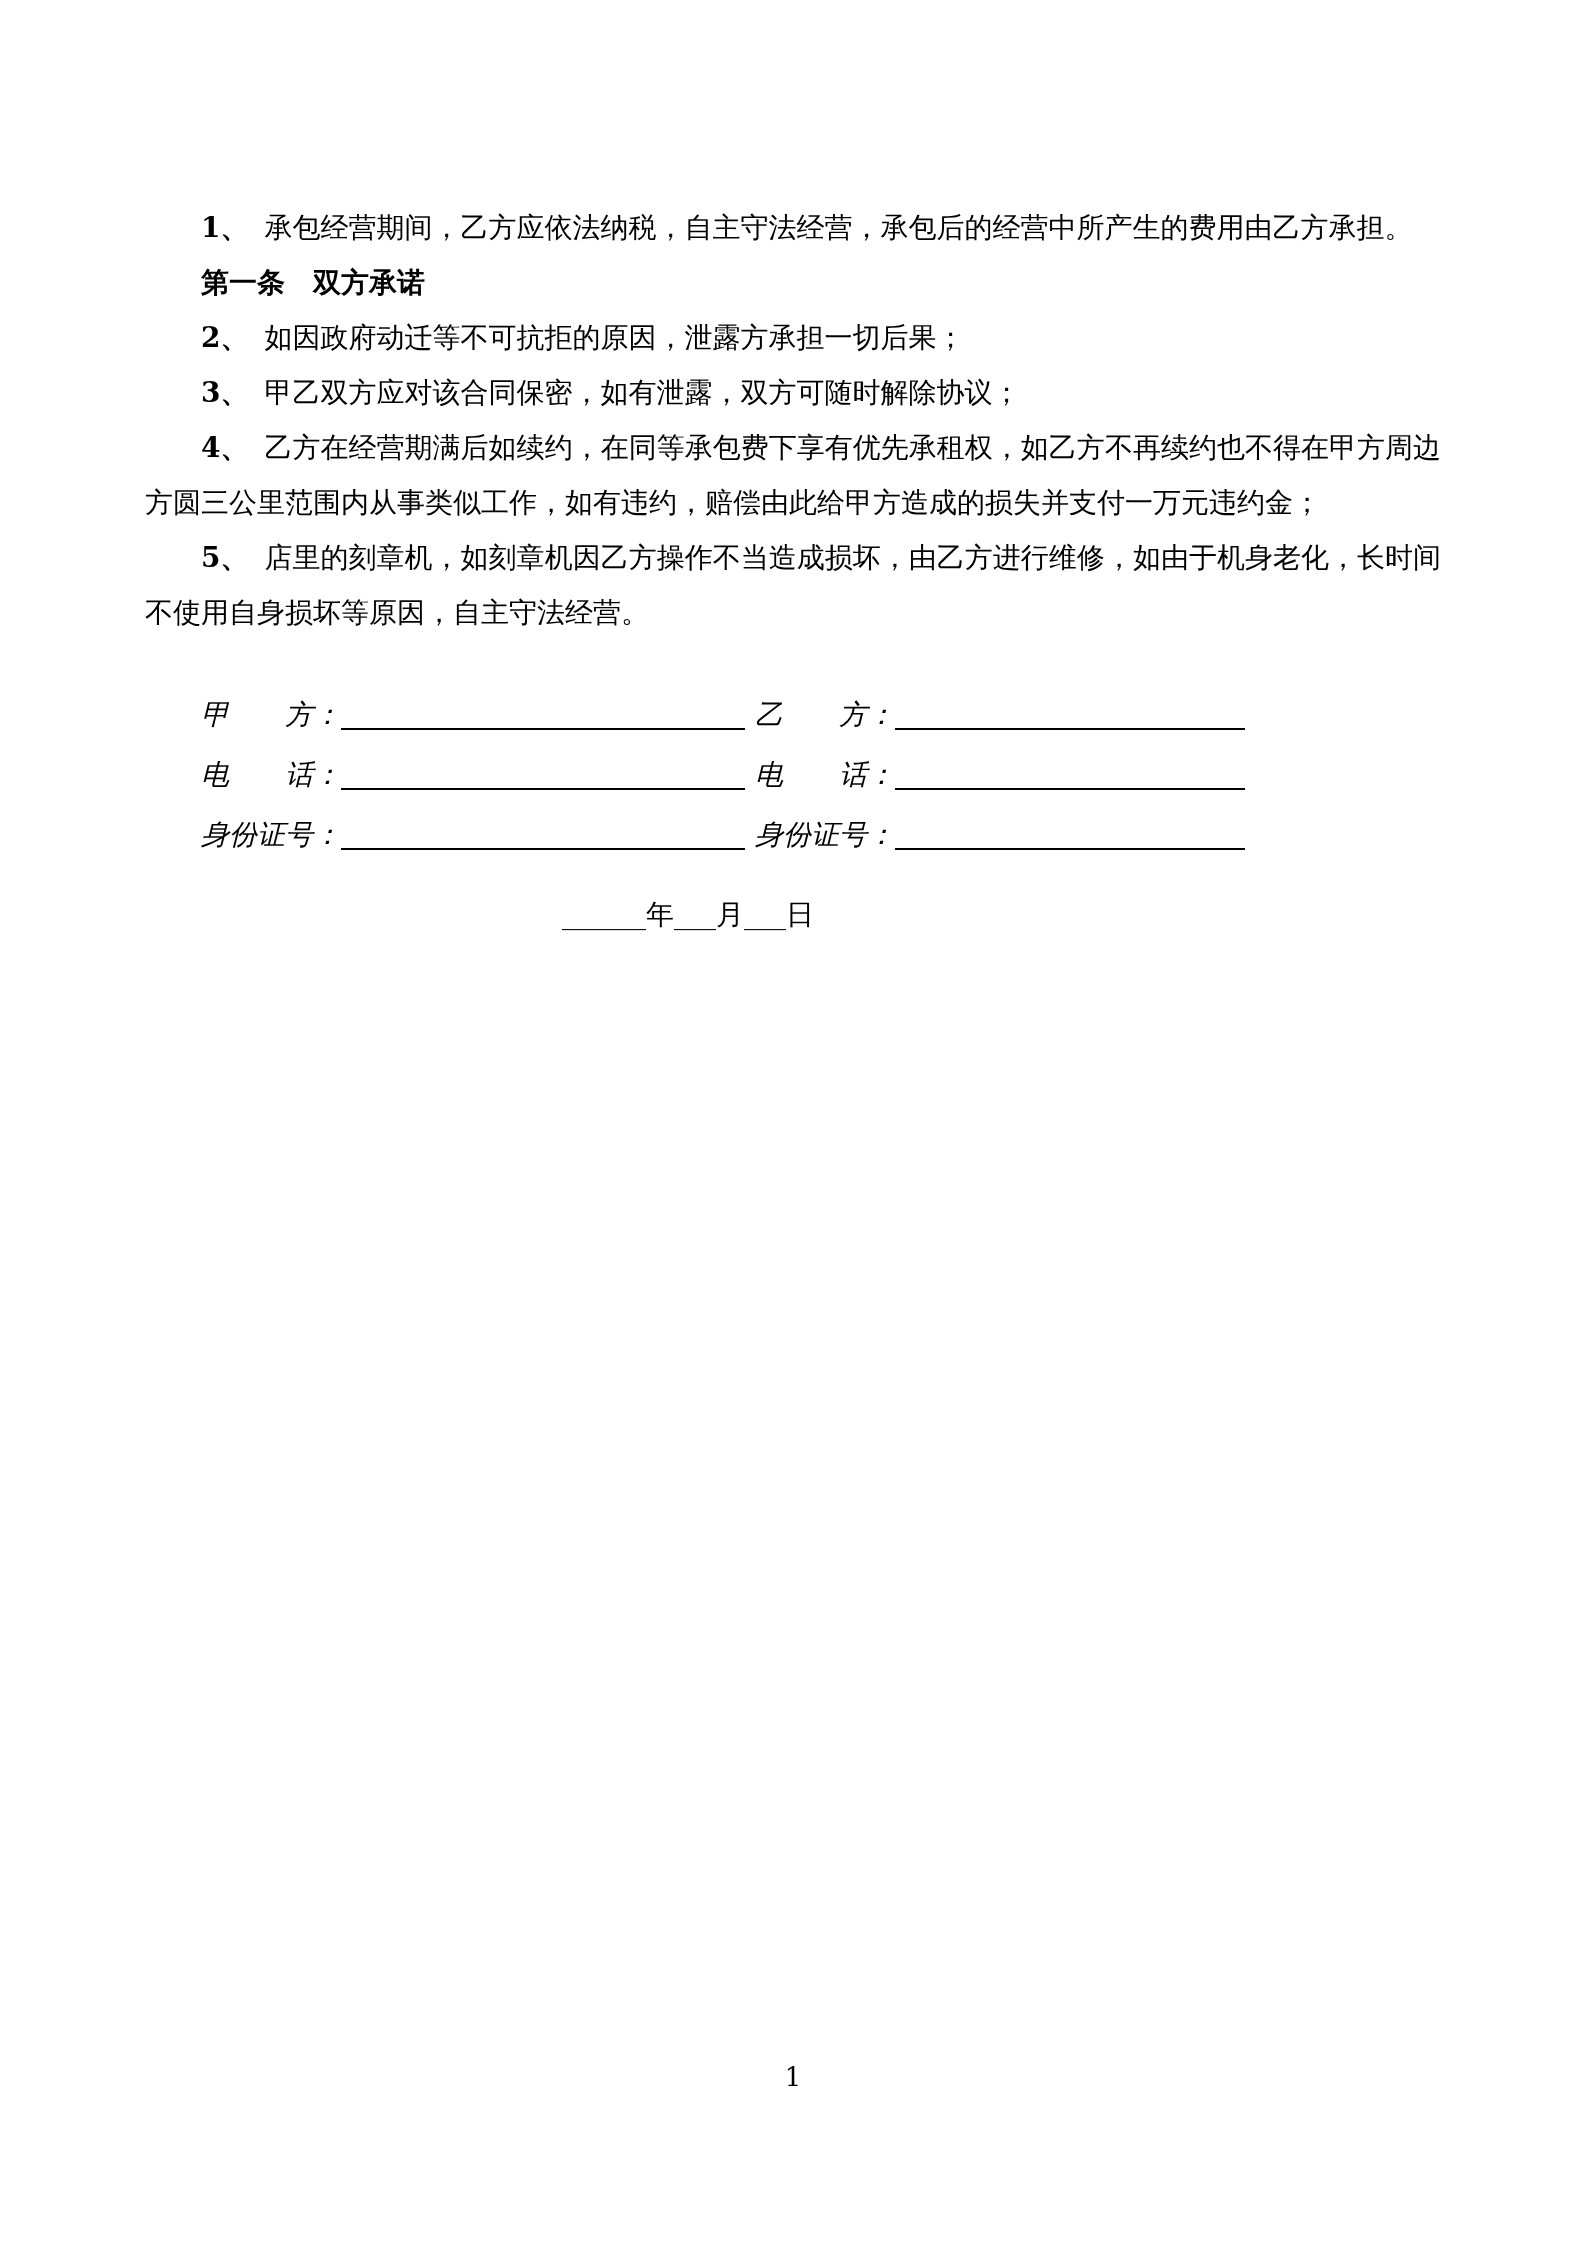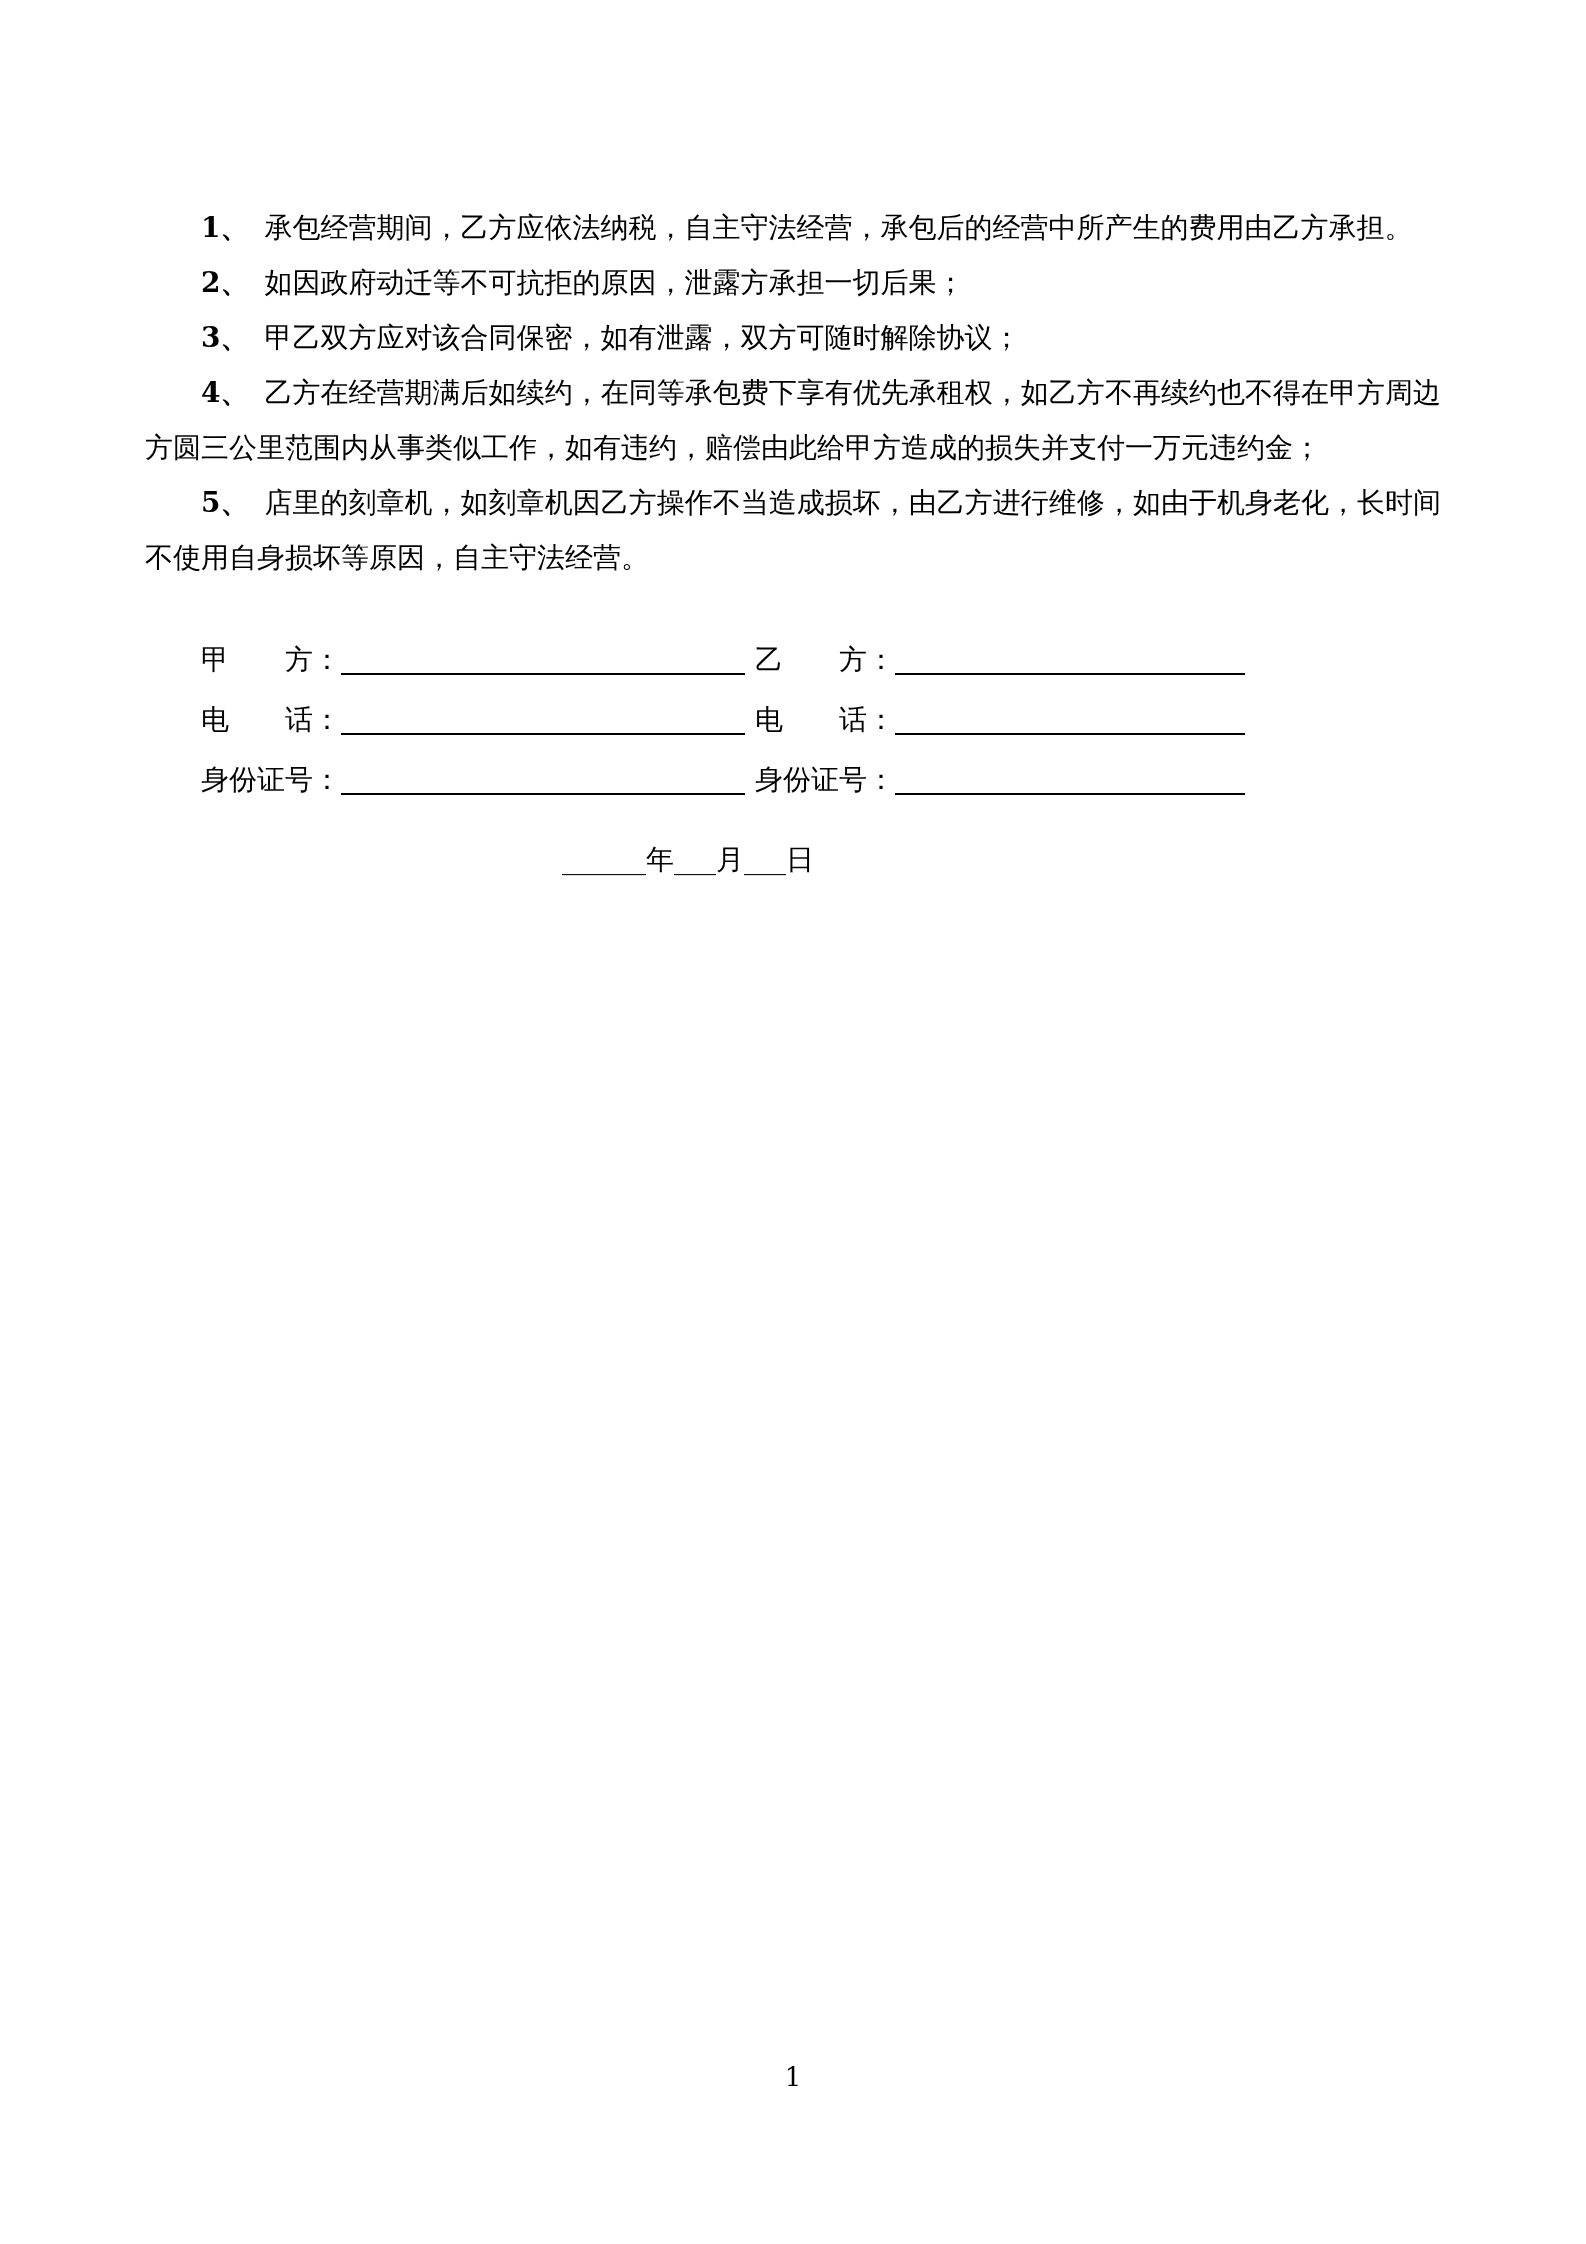--- a/index.html
+++ b/index.html
@@ -18,21 +18,21 @@
     margin:0; text-indent:56px;
     text-align:justify; text-justify:inter-ideograph;
   }
   p.heading { text-align:left; }
   .num { font-weight:bold; margin-right:16px; }
   .art { font-weight:bold; margin-right:28px; }
   .art-title { font-weight:bold; }
 
   .sig-block { margin-top:45px; padding-left:56px; }
   .sig-row { height:60px; line-height:60px; white-space:nowrap; }
-  .sig-label { display:inline-block; }
+  .sig-label { display:inline-block;font-style:italic; }
   .sig-line {
     display:inline-block; height:36px; vertical-align:-6px;
     border-bottom:2px solid #000000;
   }
   .sig-line-a { width:404px; margin-right:10px; }
   .sig-line-b { width:350px; }
 
   .date-line {
     margin-top:22px; line-height:55px;
     text-align:center; padding-right:210px;
@@ -44,20 +44,21 @@
   }
 </style>
 </head>
 <body>
 
 <div class="page">
   <div class="content">
 
     <p class="clause"><span class="num">1、</span><span>承包经营期间，乙方应依法纳税，自主守法经营，承包后的经营中所产生的费用由乙方承担。</span></p>
 
+    <p class="clause heading"><span class="art">第一条</span><span class="art-title">双方承诺</span></p>
 
     <p class="clause"><span class="num">2、</span><span>如因政府动迁等不可抗拒的原因，泄露方承担一切后果；</span></p>
 
     <p class="clause"><span class="num">3、</span><span>甲乙双方应对该合同保密，如有泄露，双方可随时解除协议；</span></p>
 
     <p class="clause"><span class="num">4、</span><span>乙方在经营期满后如续约，在同等承包费下享有优先承租权，如乙方不再续约也不得在甲方周边方圆三公里范围内从事类似工作，如有违约，赔偿由此给甲方造成的损失并支付一万元违约金；</span></p>
 
     <p class="clause"><span class="num">5、</span><span>店里的刻章机，如刻章机因乙方操作不当造成损坏，由乙方进行维修，如由于机身老化，长时间不使用自身损坏等原因，自主守法经营。</span></p>
 
 

